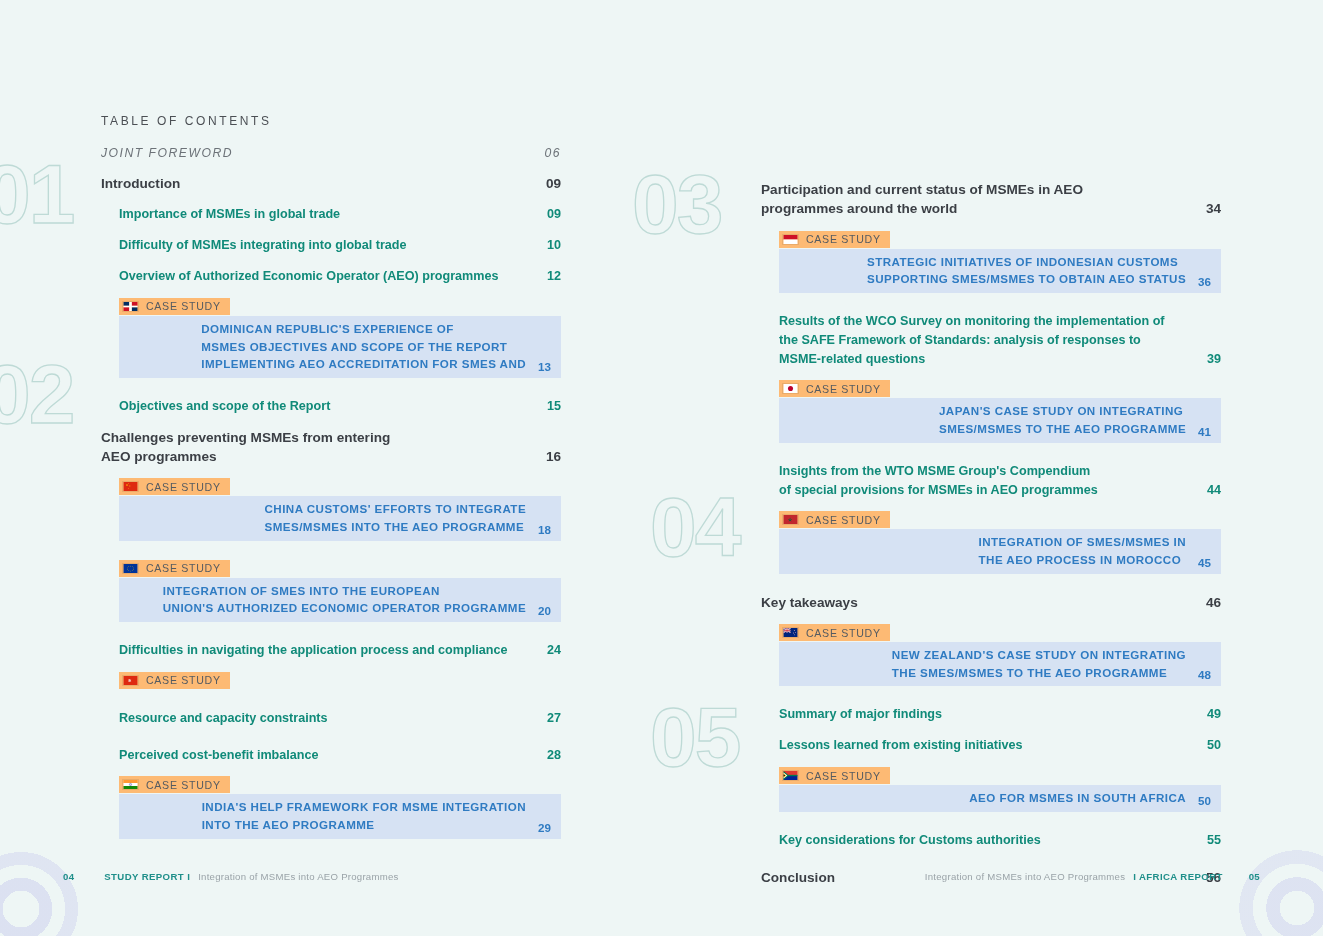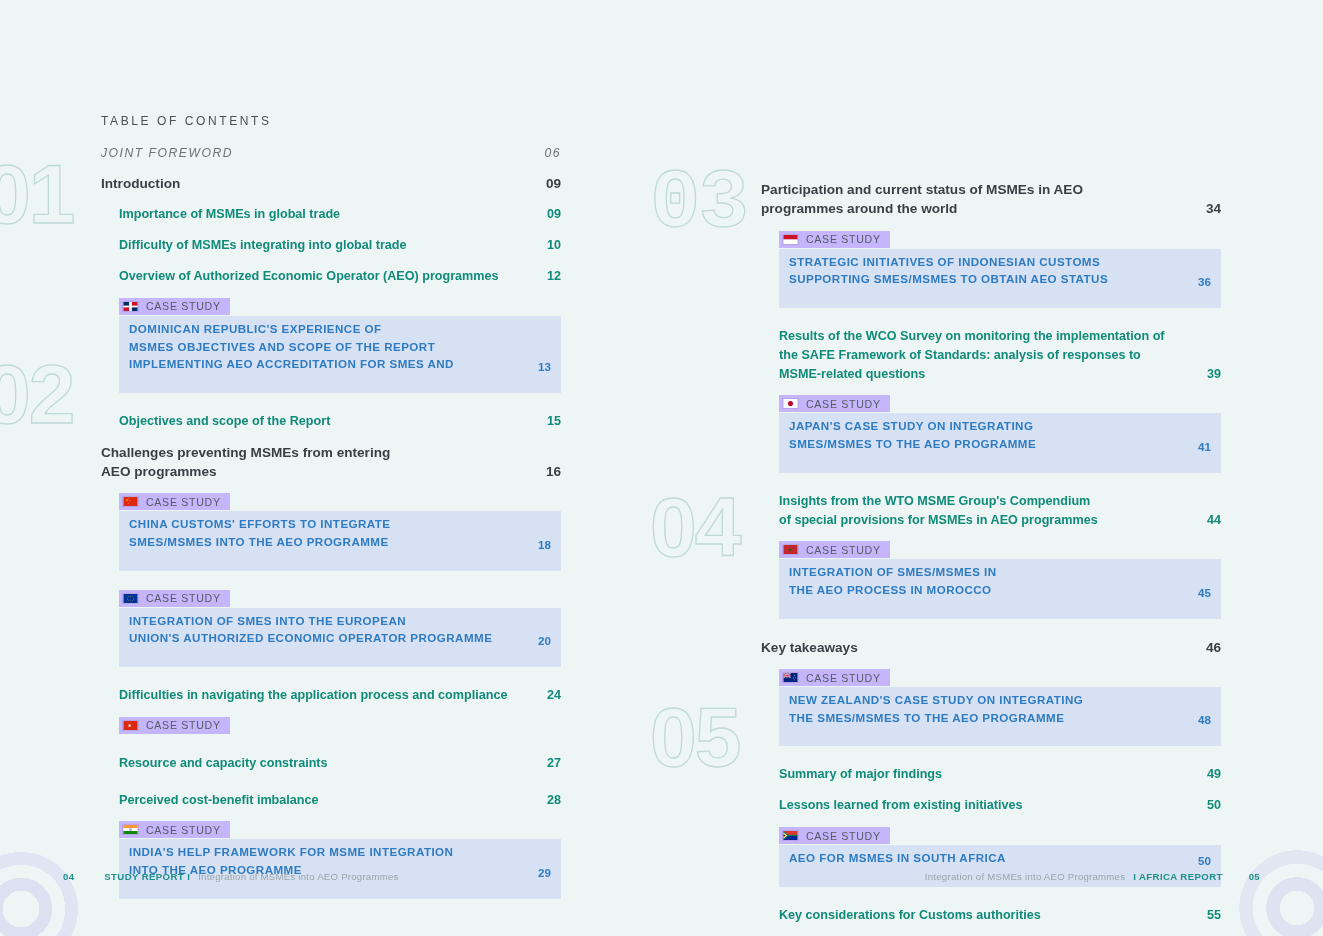--- a/index.html
+++ b/index.html
@@ -55,21 +55,21 @@
     font-weight: 700;
     letter-spacing: -2px;
     color: transparent;
     -webkit-text-stroke: 1.3px #bedad6;
     line-height: 1;
     user-select: none;
     pointer-events: none;
   }
   .cn-01 { left: -16px; top: 152px; }
   .cn-02 { left: -16px; top: 352px; }
-  .cn-03 { left: 650px; top: 162px; font-family: Liberation Mono, monospace; }
+  .cn-03 { left: 632px; top: 162px; }
   .cn-04 { left: 650px; top: 485px; }
   .cn-05 { left: 650px; top: 695px; }
 
   
   .page {
     position: absolute;
     top: 0;
   }
   .page-left  { left: 101px; width: 460px; }
   .page-right { left: 761px; width: 460px; }
@@ -127,36 +127,36 @@
 
   
   .case {
     padding-left: 18px;
     margin-bottom: 13px;
   }
   .case-tag {
     display: inline-flex;
     align-items: center;
     gap: 7px;
-    background: #c4b5fd;
+    background: #fdba74;
     padding: 2px 9px 2px 3px;
     height: 17px;
   }
   .case-tag .label {
     font-size: 10.6px;
     letter-spacing: 0.7px;
     color: #555b61;
     white-space: nowrap;
   }
   .case-body {
     background: #d6e2f3;
-    padding: 4px 10px 20px 10px;
+    padding: 4px 10px 5px 10px;
     display: flex;
     align-items: flex-end;
-    justify-content: space-between;
+    justify-content: flex-end;
     gap: 12px;
   }
   .case-lines {
     font-size: 11.6px;
     letter-spacing: 0.45px;
     color: #2f7bc2;
     font-weight: 700;
     line-height: 1.52;
   }
   .case-pg {

